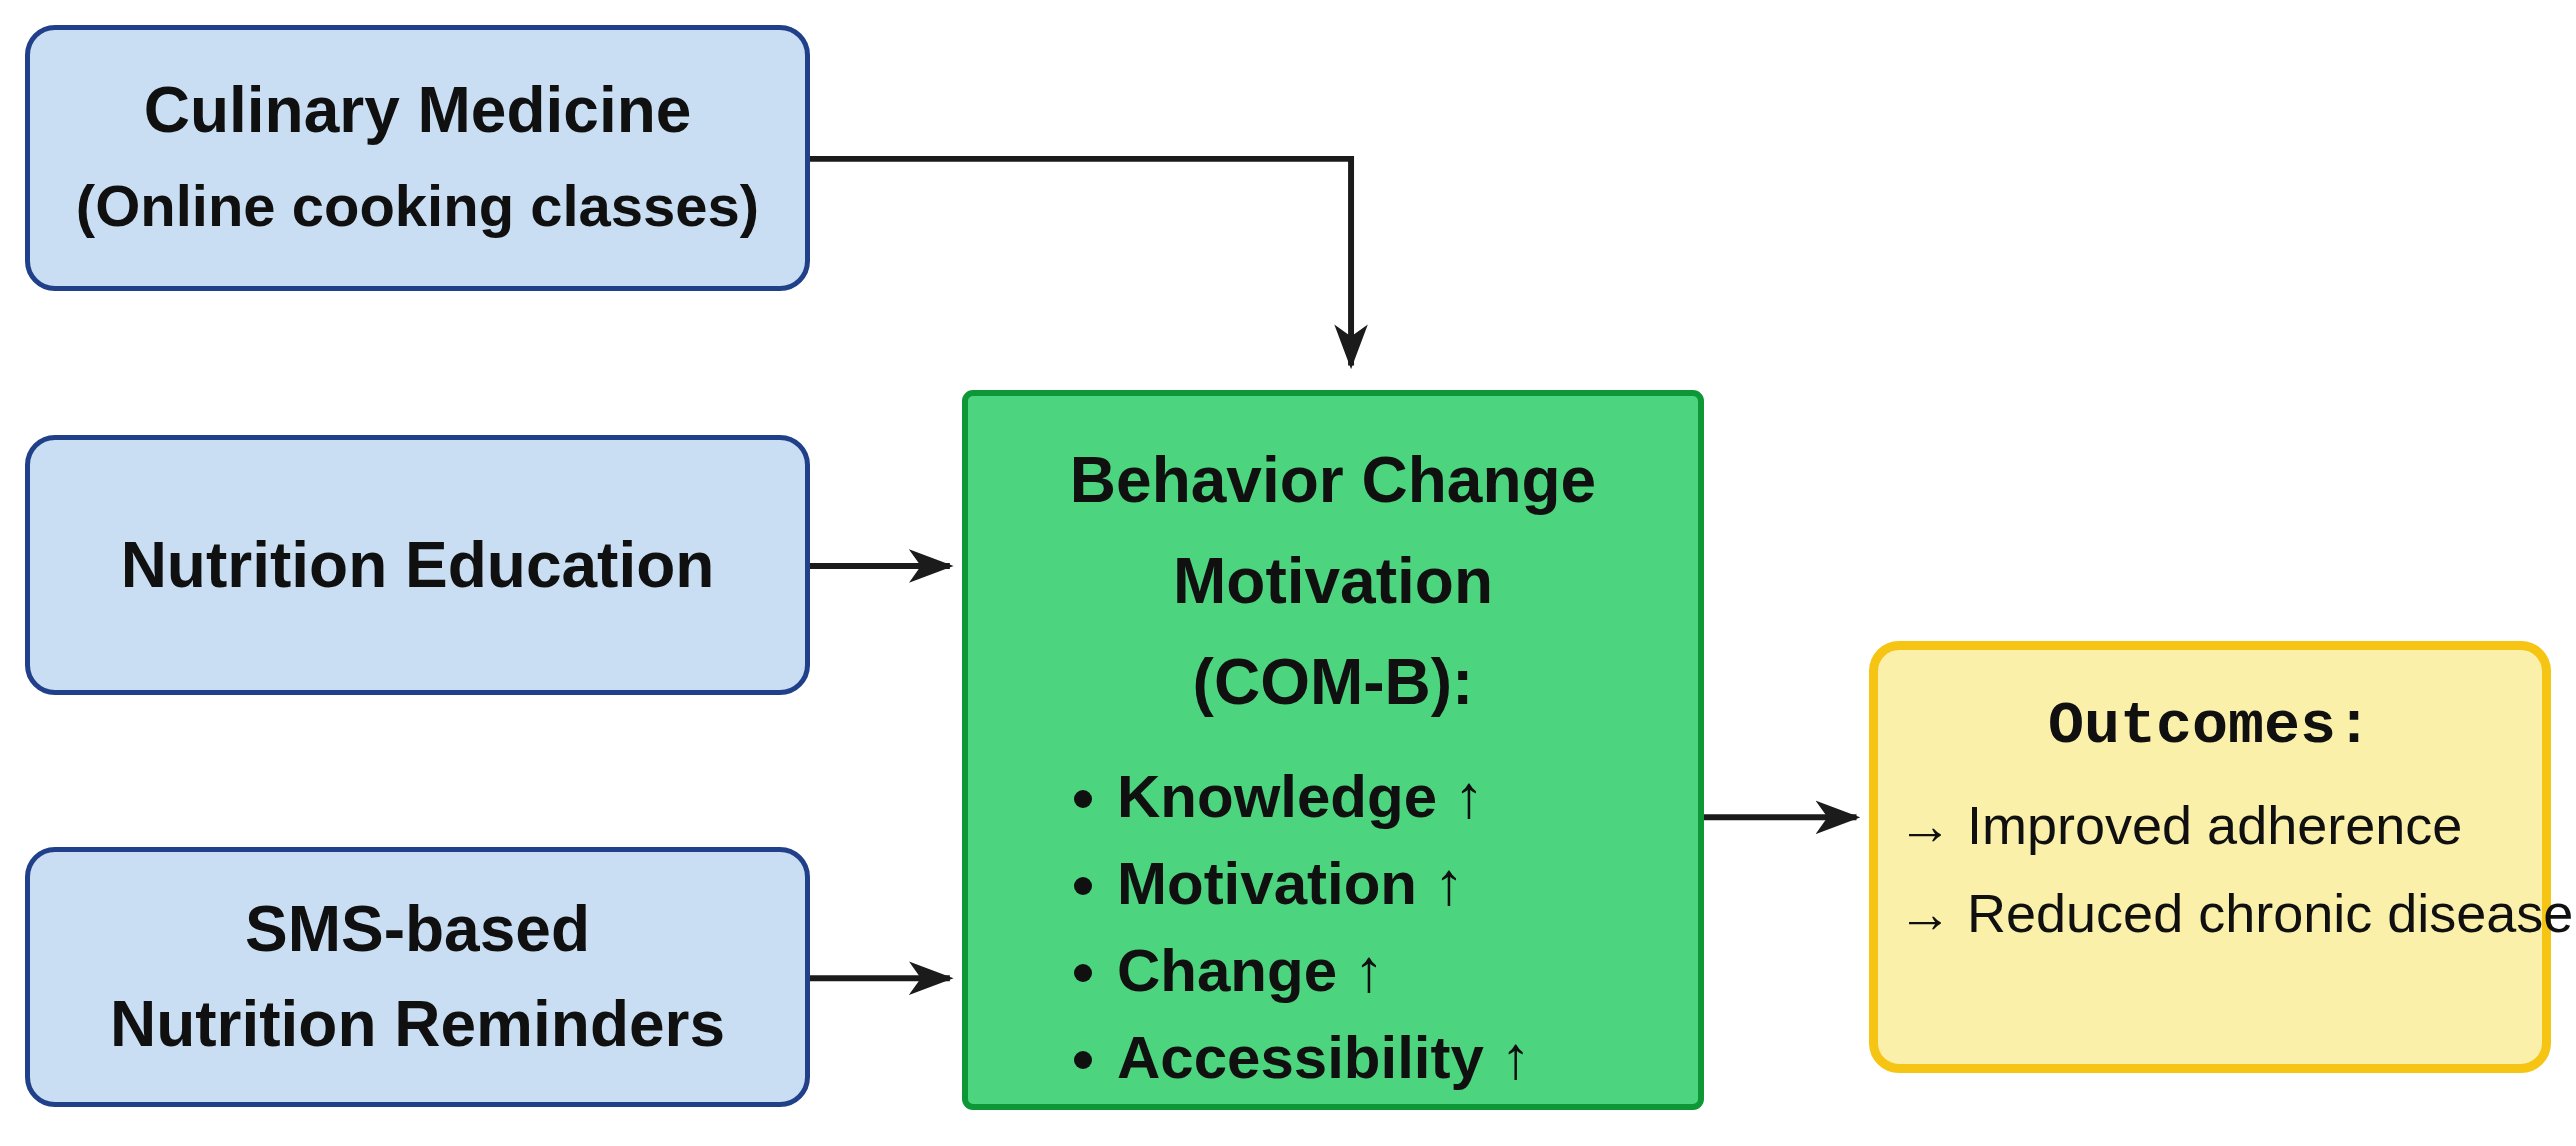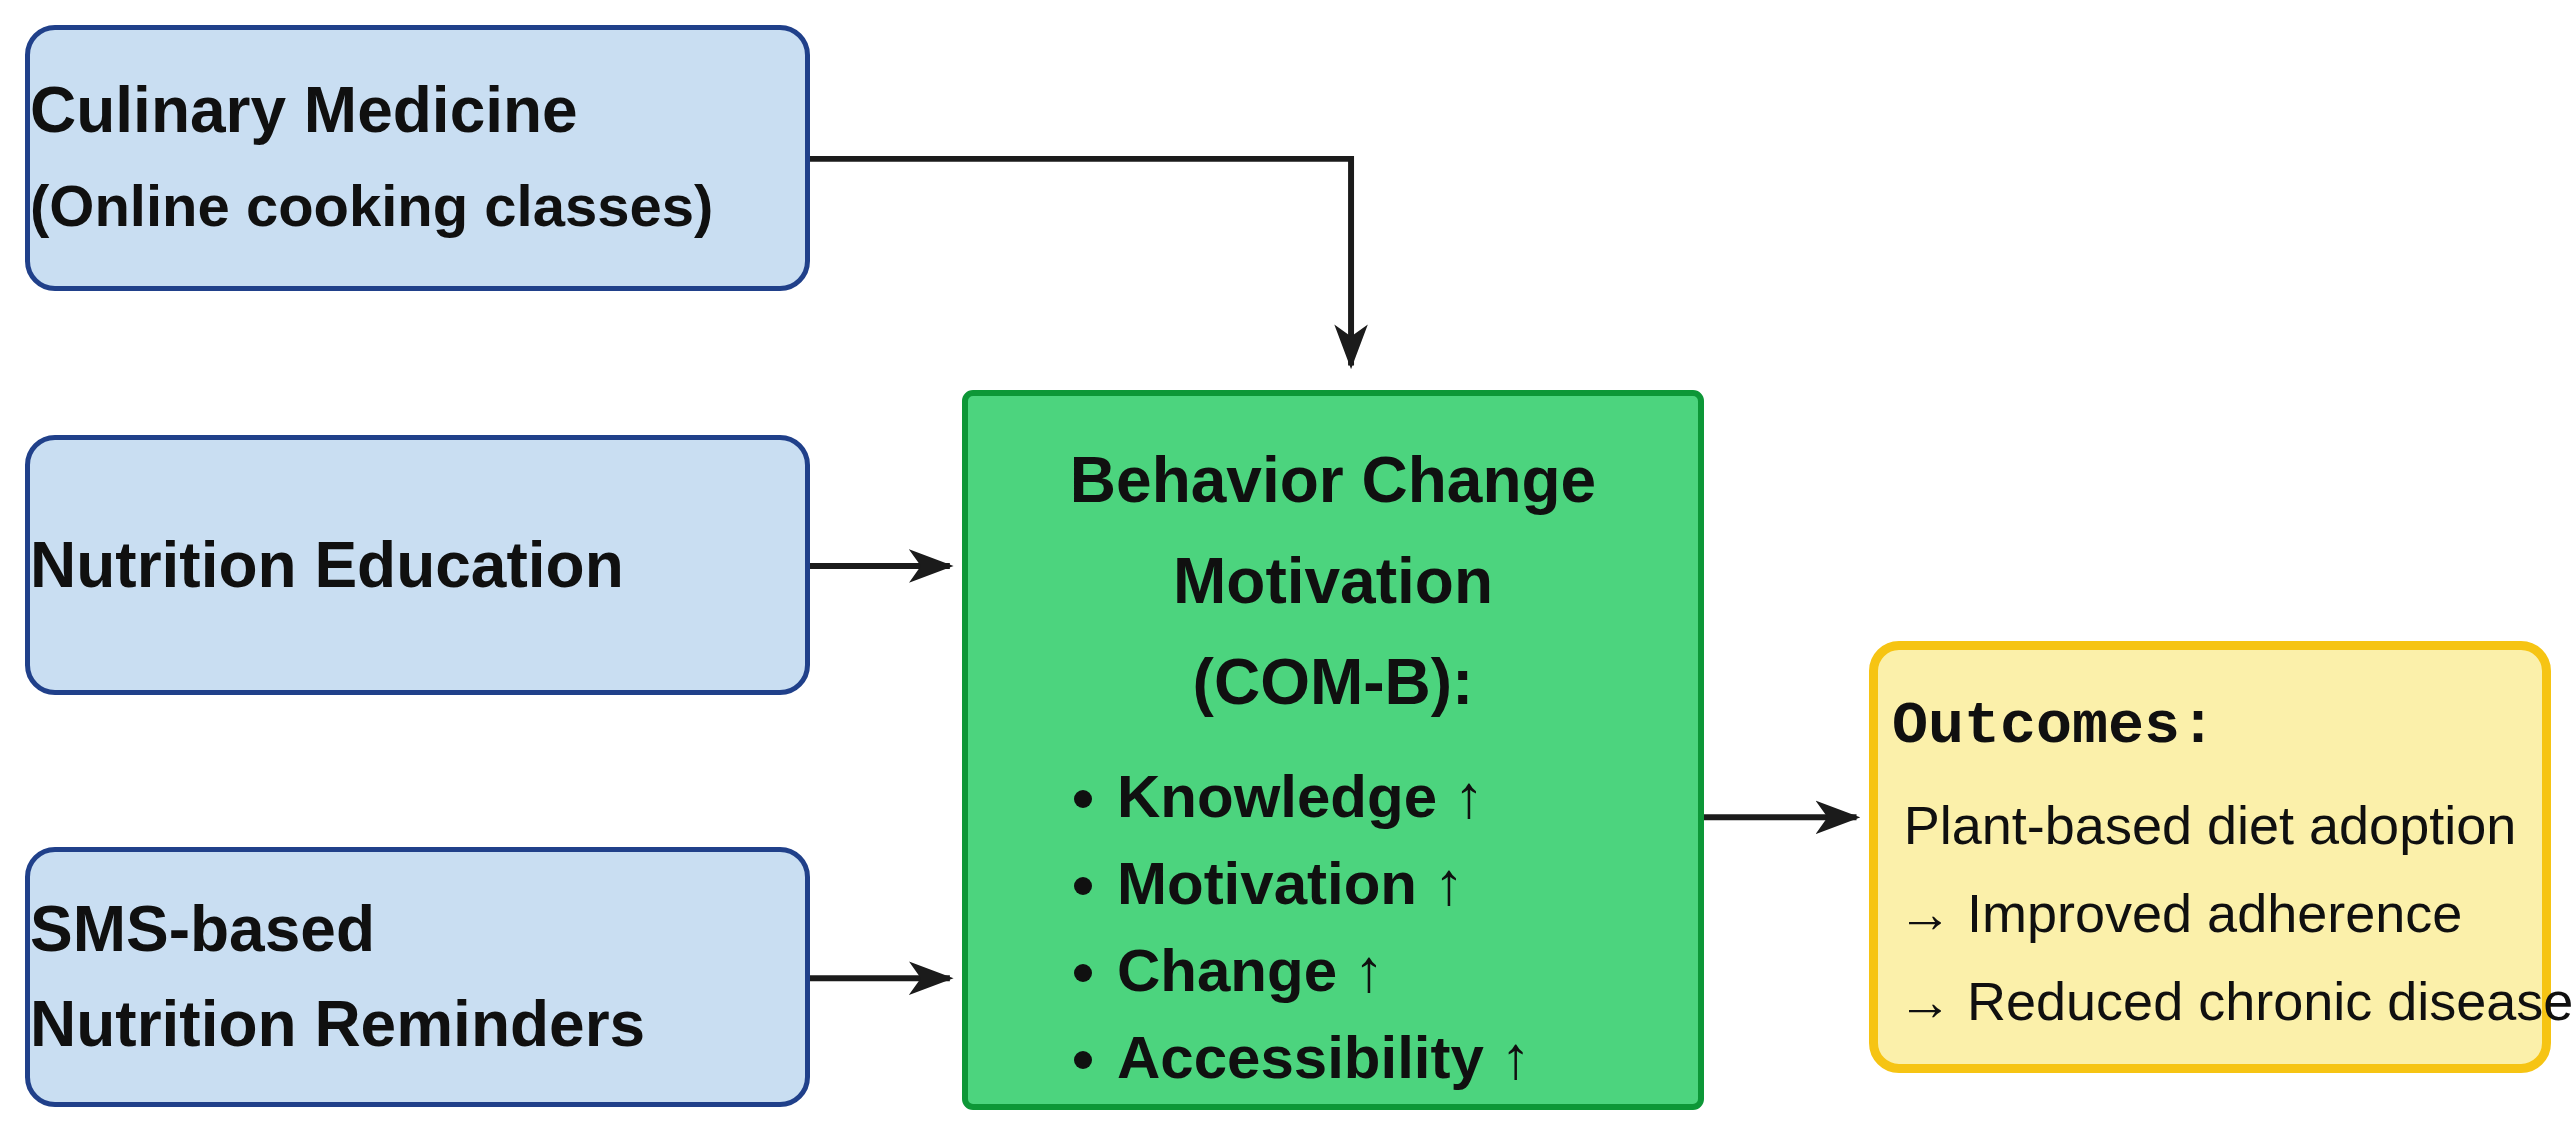--- a/index.html
+++ b/index.html
@@ -11,21 +11,21 @@
     color:var(--text,#101010);
     overflow:hidden;
   }
   svg.connectors{position:absolute;left:0;top:0;width:2576px;height:1146px;}
   .arrow{stroke:var(--arrow,#1b1b1b);stroke-width:6;fill:none;}
   #ah path{fill:var(--arrow,#1b1b1b);}
 
   .box{
     position:absolute;box-sizing:border-box;
     display:flex;flex-direction:column;
-    align-items:flex-start;justify-content:center;
+    align-items:center;justify-content:center;
     text-align:center;
   }
   .blue{
     background:var(--blue-fill,#c9def2);
     border:5px solid var(--blue-border,#20408a);
     border-radius:30px;
   }
   #box1{left:25px;top:25px;width:785px;height:266px;}
   #box2{left:25px;top:435px;width:785px;height:260px;}
   #box3{left:25px;top:847px;width:785px;height:260px;}
@@ -106,19 +106,18 @@
     <ul class="bullets">
       <li>Knowledge ↑</li>
       <li>Motivation ↑</li>
       <li>Change ↑</li>
       <li>Accessibility ↑</li>
     </ul>
   </div>
 
   <div class="box yellow">
     <div class="ytitle">Outcomes:</div>
-    <div class="yline centered">Plant-based diet adoption</div>
     <div class="yline arrowed">→ Improved adherence</div>
     <div class="yline arrowed">→ Reduced chronic disease</div>
   </div>
 
 </div>
 
 
 </body></html>

